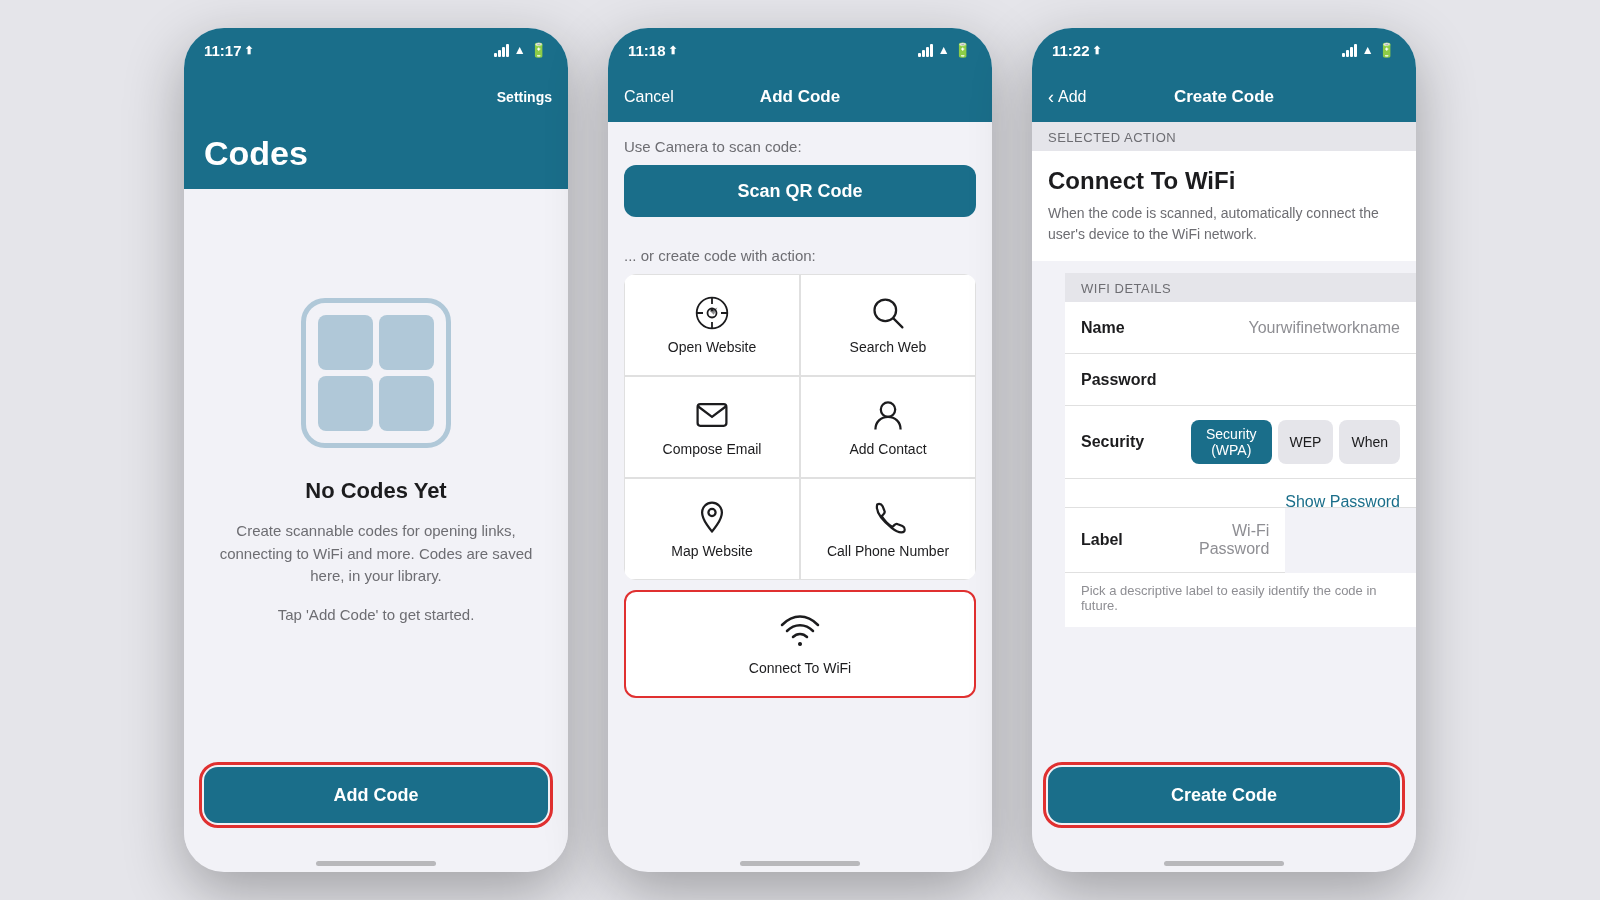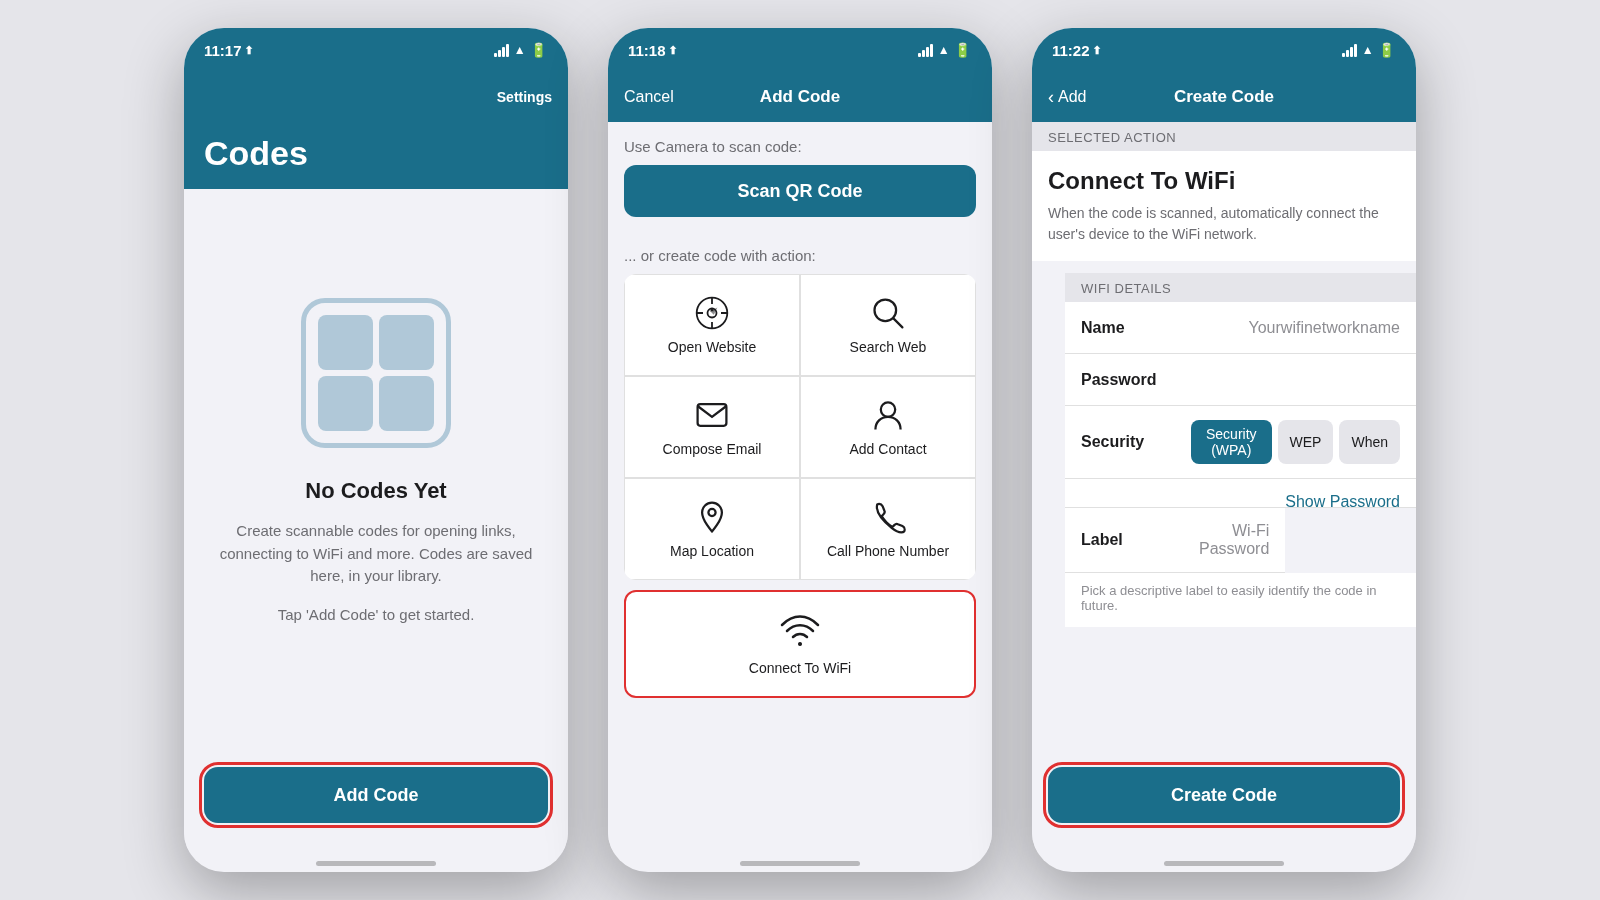--- a/index.html
+++ b/index.html
@@ -508,21 +508,21 @@
             <span class="action-label">Add Contact</span>
           </div>
         </div>
 
         <div class="actions-row">
           <div class="action-item">
             <svg class="action-icon" viewBox="0 0 40 40" fill="none" xmlns="http://www.w3.org/2000/svg">
               <path d="M20 4C14 4 9 9 9 15c0 9 11 21 11 21s11-12 11-21c0-6-5-11-11-11z" stroke="#1c1c1e" stroke-width="2.5" fill="none"></path>
               <circle cx="20" cy="15" r="4" stroke="#1c1c1e" stroke-width="2.5"></circle>
             </svg>
-            <span class="action-label">Map Location</span>
+            <span class="action-label">Map Website</span>
           </div>
           <div class="action-item">
             <svg class="action-icon" viewBox="0 0 40 40" fill="none" xmlns="http://www.w3.org/2000/svg">
               <path d="M8 6c0 0 4-2 6 2l2 5c0 0 1 2-1 4l-2 2c2 4 8 10 12 12l2-2c2-2 4-1 4-1l5 2c4 2 2 6 2 6S34 40 24 32C14 24 6 14 8 6z" stroke="#1c1c1e" stroke-width="2.5" fill="none"></path>
             </svg>
             <span class="action-label">Call Phone Number</span>
           </div>
         </div>
       </div>
 

